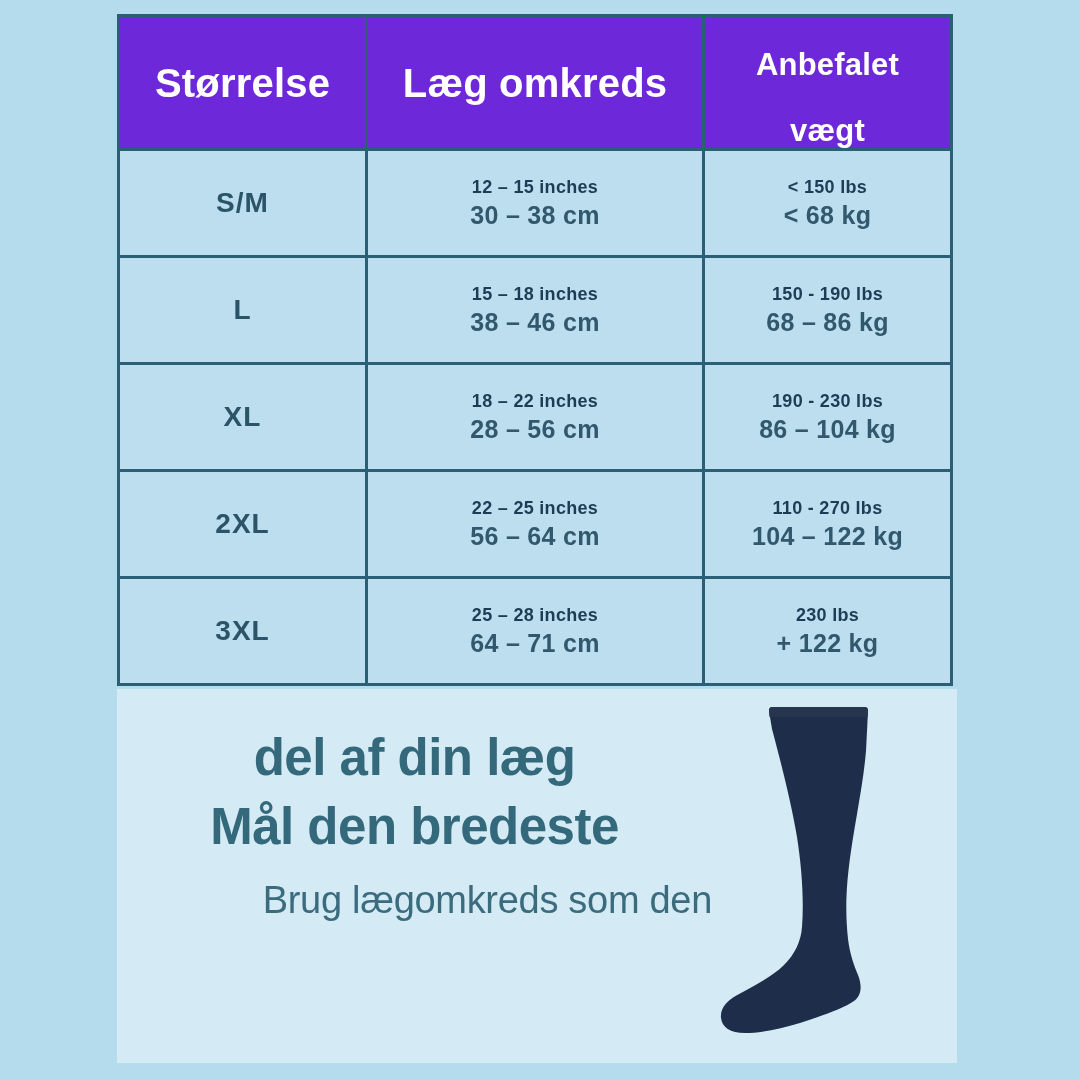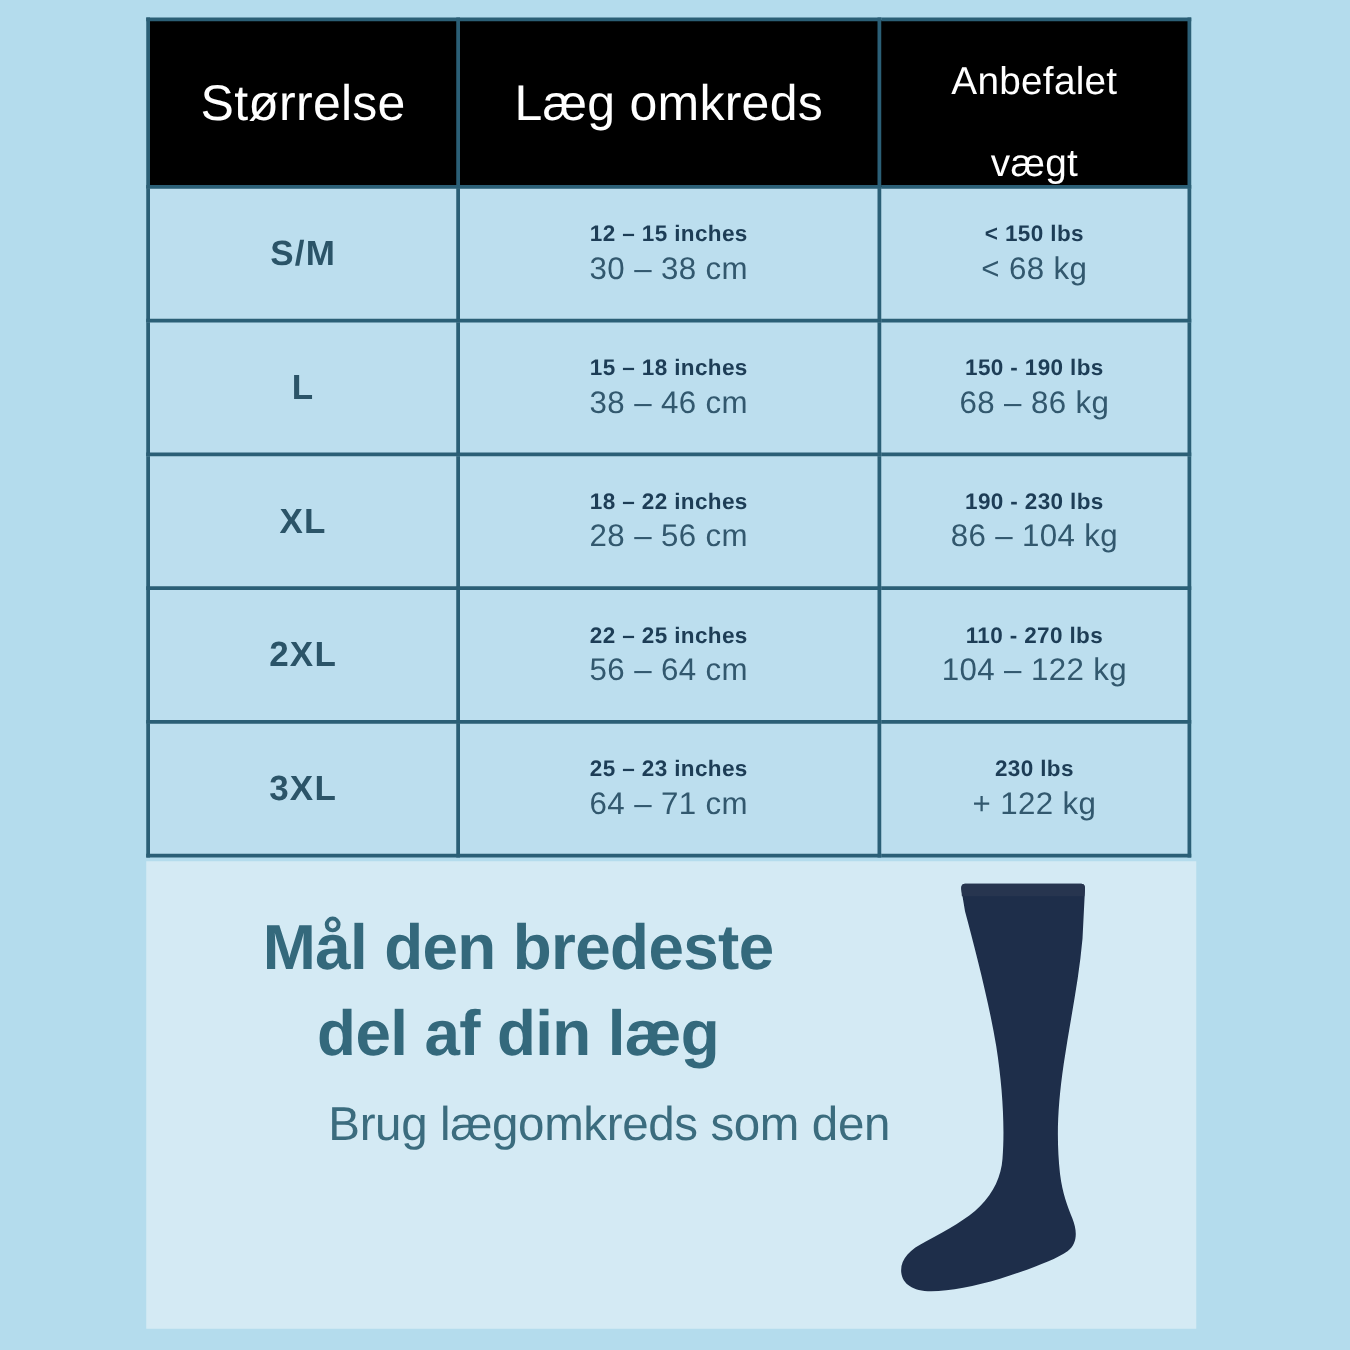--- a/index.html
+++ b/index.html
@@ -28,24 +28,24 @@
     border: 3px solid #2b5f76;
     padding: 0;
     text-align: center;
     vertical-align: middle;
   }
   .col-size   { width: 248px; }
   .col-circ   { width: 337px; }
   .col-weight { width: 248px; }
 
   .size-table thead th {
-    background: #000000;
+    background: #6d28d9;
     height: 95px;
     color: #ffffff;
-    font-weight: 400;
+    font-weight: 700;
     letter-spacing: 0.2px;
   }
   .hdr-big {
     font-size: 40px;
     line-height: 1.05;
   }
   .hdr-small {
     font-size: 31px;
     line-height: 1.15;
     margin-top: 30px;
@@ -63,21 +63,21 @@
   }
   .line-primary {
     font-size: 18px;
     font-weight: bold;
     color: #1d3d56;
     line-height: 1.28;
     letter-spacing: 0.3px;
   }
   .line-secondary {
     font-size: 25px;
-    font-weight: 400;
+    font-weight: 700;
     color: #32586e;
     line-height: 1.28;
     letter-spacing: 0.3px;
   }
 
   
   .info-panel {
     position: absolute;
     left: 117px;
     top: 689px;
@@ -199,36 +199,36 @@
       <td>
         <div class="line-primary">110 - 270 lbs</div>
         <div class="line-secondary">104 – 122 kg</div>
       </td>
     </tr>
     <tr>
       <td>
         <div class="cell-size">3XL</div>
       </td>
       <td>
-        <div class="line-primary">25 – 23 inches</div>
+        <div class="line-primary">25 – 28 inches</div>
         <div class="line-secondary">64 – 71 cm</div>
       </td>
       <td>
         <div class="line-primary">230 lbs</div>
         <div class="line-secondary">+ 122 kg</div>
       </td>
     </tr>
   </tbody>
 </table>
 
 <div class="info-panel">
 
   <div class="info-text">
+    <div class="info-title">del af din læg</div>
     <div class="info-title">Mål den bredeste</div>
-    <div class="info-title">del af din læg</div>
     <div class="info-sub">Brug lægomkreds som den</div>
   </div>
 
   <div class="sock-wrap">
     <svg viewBox="0 0 245 374" xmlns="http://www.w3.org/2000/svg" aria-hidden="true">
       <path d="M57 22
                C 57 19, 58 18, 61 18
                L 152 18
                C 155 18, 156 19, 156 22
                L 154 62

